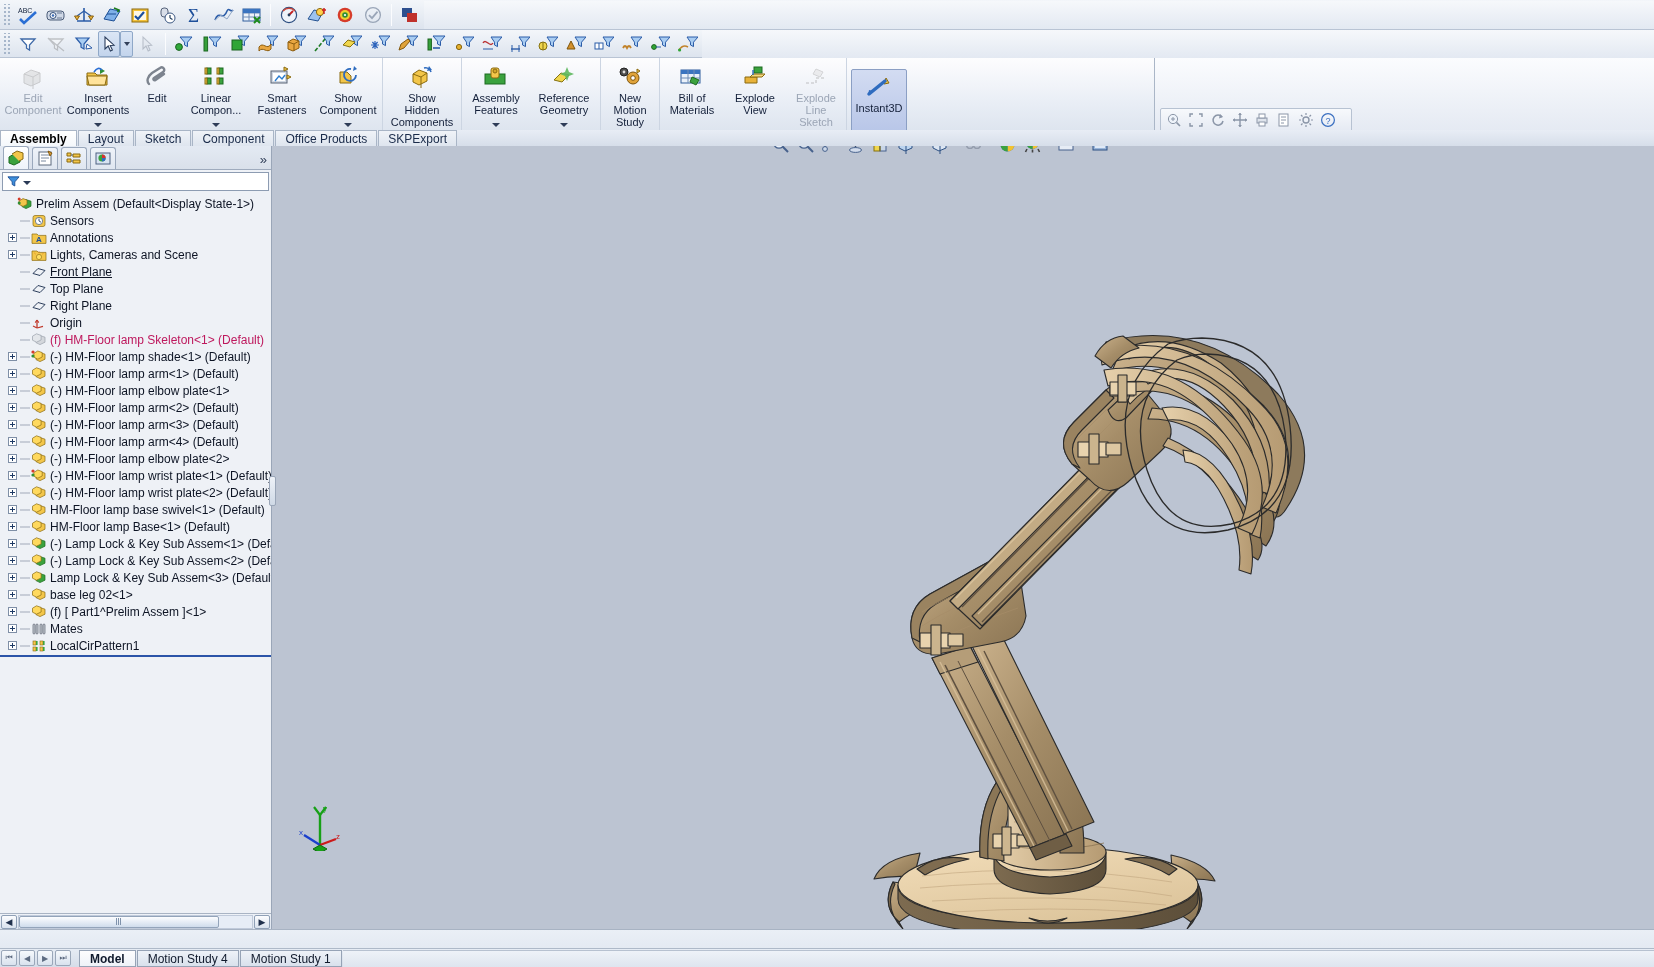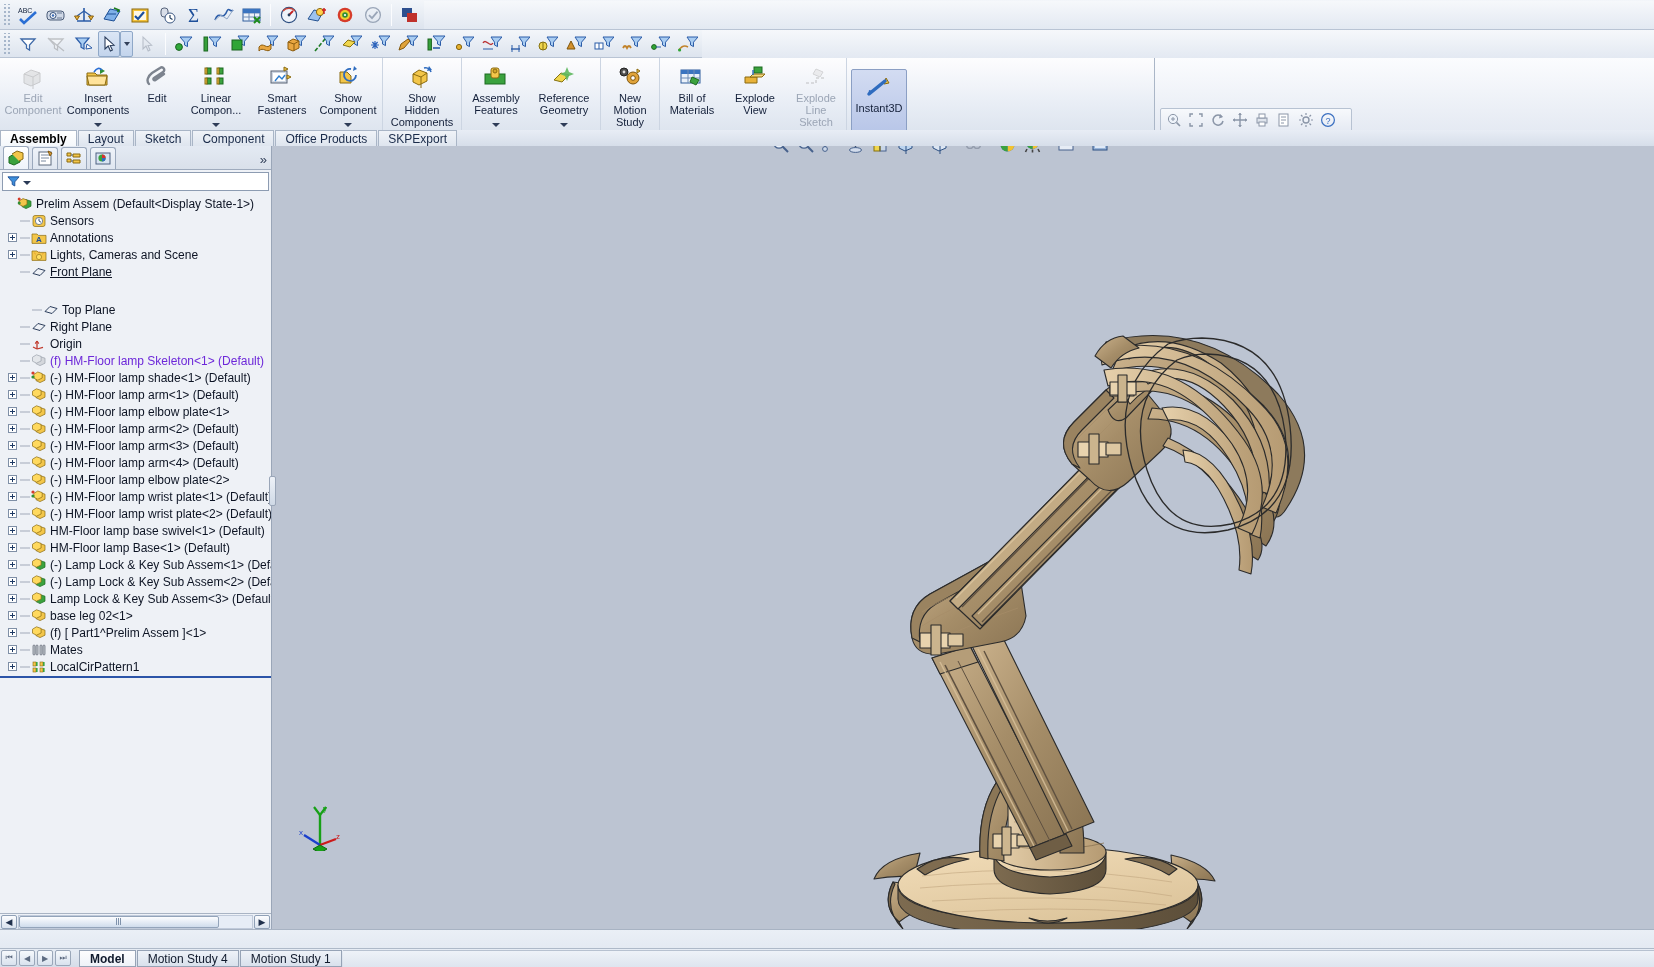--- a/index.html
+++ b/index.html
@@ -190,21 +190,21 @@
     padding-top: 4px;
   }
   .trow {
     height:17px;
     display:flex; align-items:center;
     font-size:12px;
     color:#0d1424;
     white-space:nowrap;
     padding-left:4px;
   }
-  .trow.dim { color:#6d28d9; }
+  .trow.dim { color:#be185d; }
   .exp {
     width:9px;height:9px;
     border:1px solid #7f8fa6;
     background:#fff;
     margin-right:3px;
     flex:0 0 auto;
     position:relative;
     font-size:8px; line-height:7px; text-align:center; color:#223;
   }
   .exp::before{content:"";position:absolute;left:1px;right:1px;top:3px;height:1px;background:#1f3b66;}
@@ -924,21 +924,21 @@
           <div class="trow" style="padding-left: 8px; text-decoration: underline;">
             <div class="noexp"></div>
             <div class="dots"></div>
             <div class="ticon">
               <svg width="16" height="14" viewBox="0 0 16 14">
                 <path d="M2 8.5 l5 -5 l7 2 l-5 5 z" fill="none" stroke="#2c3e5c" stroke-width="1"></path>
               </svg>
             </div>
             <div class="tlabel">Front Plane</div>
           </div>
-          <div class="trow" style="padding-left: 20px; margin-top: 21px;">
+          <div class="trow" style="padding-left: 8px;">
             <div class="noexp"></div>
             <div class="dots"></div>
             <div class="ticon">
               <svg width="16" height="14" viewBox="0 0 16 14">
                 <path d="M2 8.5 l5 -5 l7 2 l-5 5 z" fill="none" stroke="#2c3e5c" stroke-width="1"></path>
               </svg>
             </div>
             <div class="tlabel">Top Plane</div>
           </div>
           <div class="trow" style="padding-left: 8px; text-align: center;">

